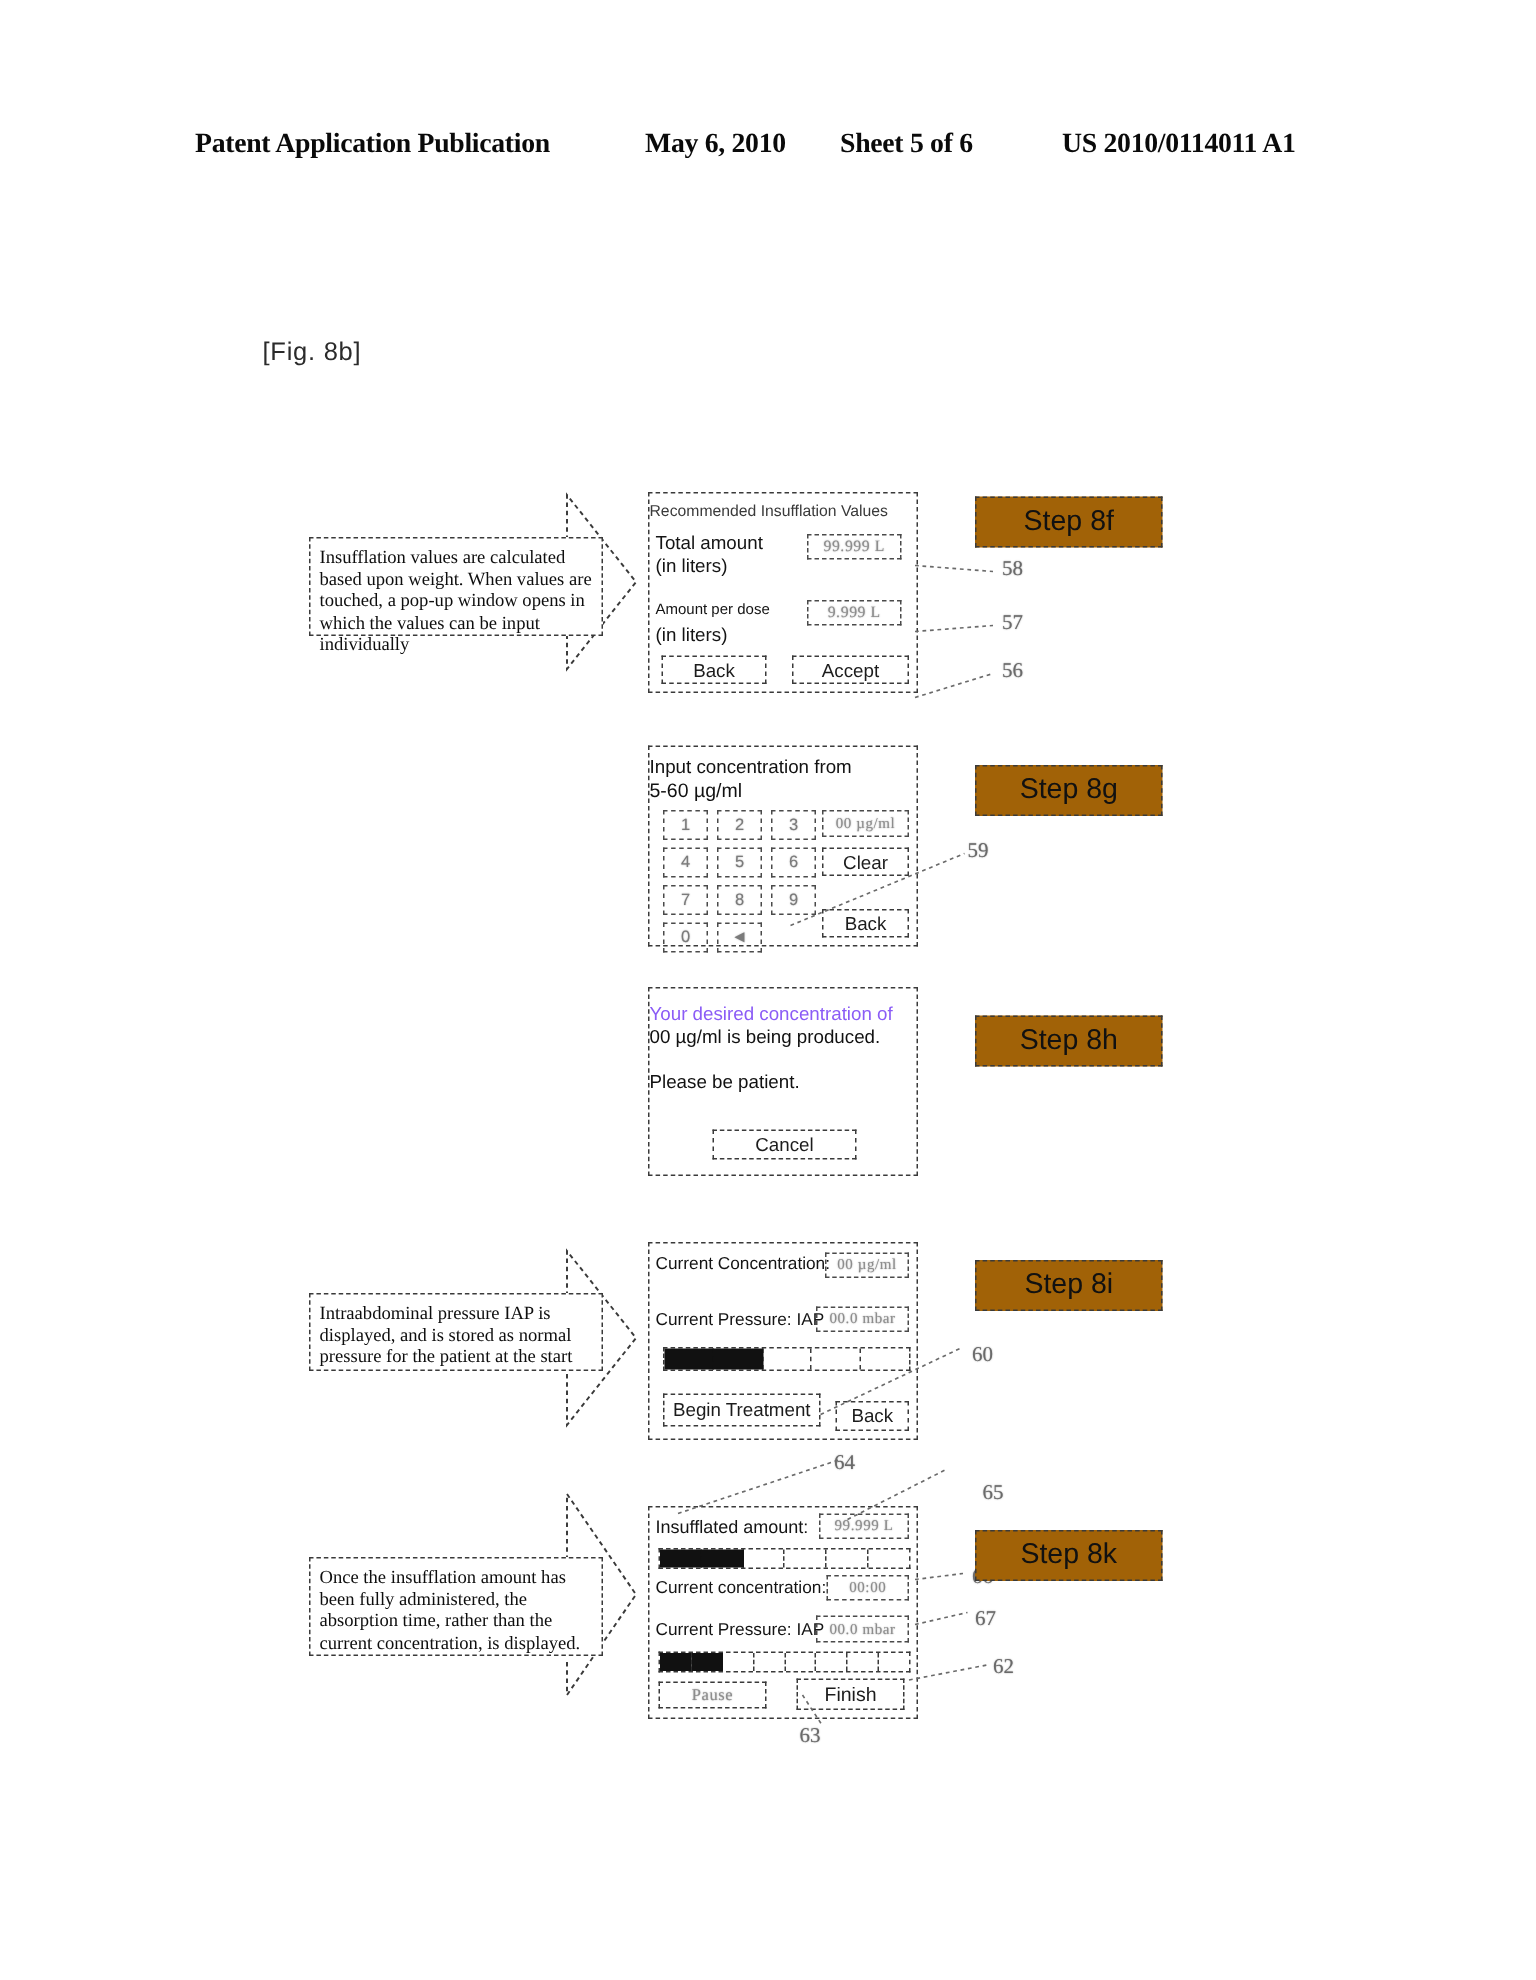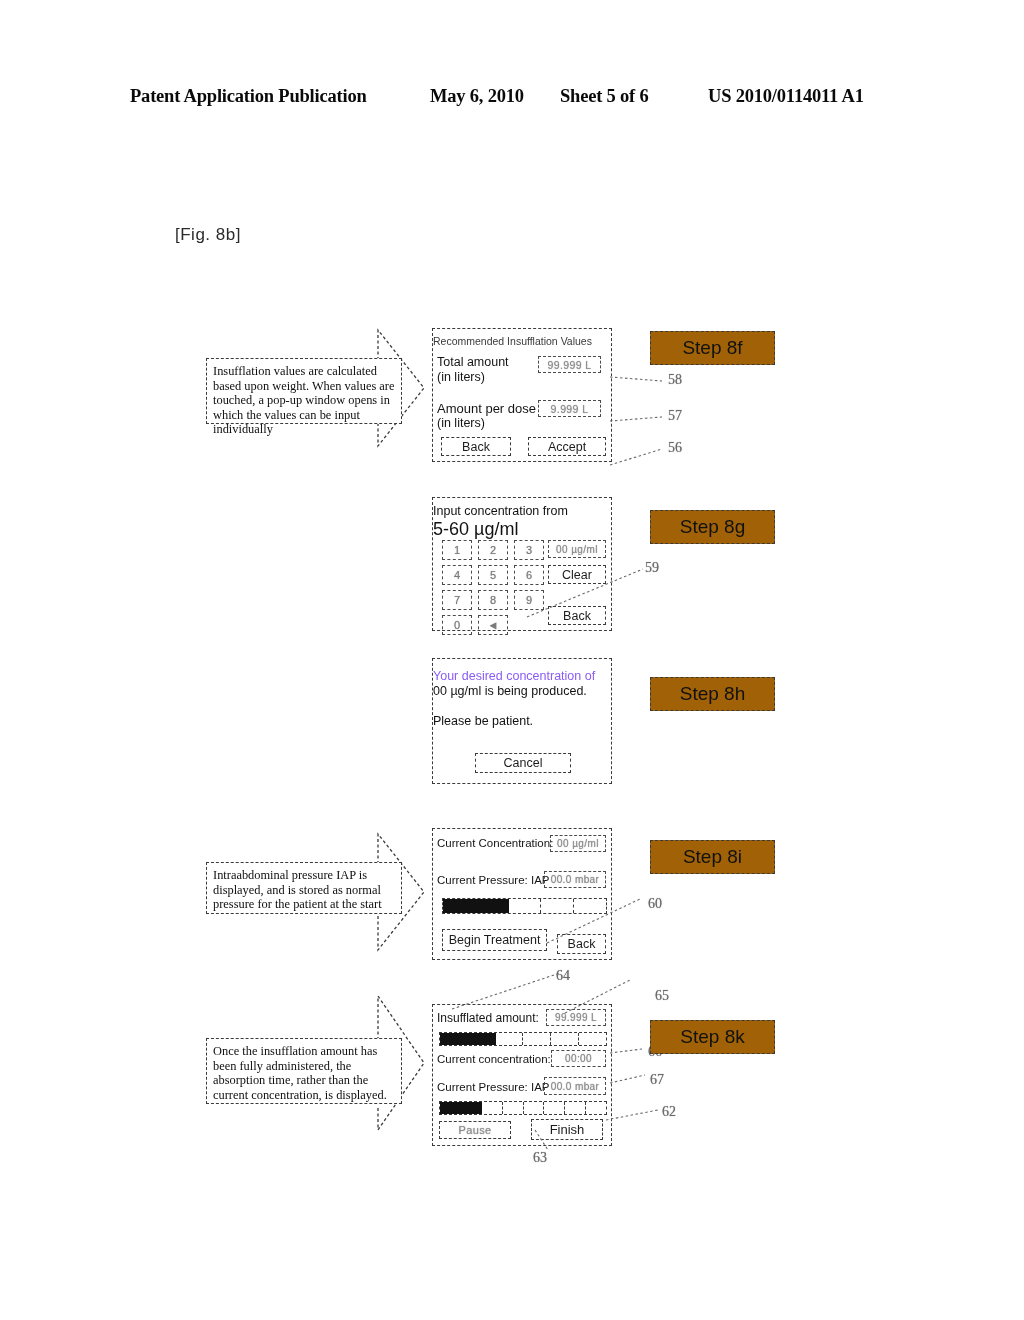--- a/index.html
+++ b/index.html
@@ -18,21 +18,21 @@
   .figlabel{position:absolute;left:175px;top:225px;font-family:"Liberation Sans",sans-serif;font-size:17px;color:#2b2b2b;letter-spacing:0.5px;}
 
   
   .screen{position:absolute;border:1.4px dashed #3a3a3a;background:#fff;box-sizing:border-box;}
   .scr-title{font-family:"Liberation Sans",sans-serif;font-size:10.5px;color:#3a3a3a;}
   .fld{border:1.2px dashed #4a4a4a;box-sizing:border-box;display:flex;align-items:center;justify-content:center;
        font-family:"Liberation Sans",sans-serif;color:#6e6e6e;white-space:nowrap;}
   .btn{border:1.2px dashed #3a3a3a;box-sizing:border-box;display:flex;align-items:center;justify-content:center;
        font-family:"Liberation Sans",sans-serif;color:#1c1c1c;white-space:nowrap;background:#fff;}
   .lbl{position:absolute;font-family:"Liberation Sans",sans-serif;color:#141414;white-space:nowrap;}
-  .blur{color:#8d8d8d;letter-spacing:0.4px;text-shadow:0 0 1.1px #9a9a9a;}
+  .blur{color:#8d8d8d;letter-spacing:0.4px;text-shadow:0 0 1.1px #9a9a9a;font-family:Liberation Serif, serif;}
 
   
   .pbar{position:absolute;border:1.2px dashed #3a3a3a;box-sizing:border-box;display:flex;background:#fff;}
   .pbar i{flex:1;border-right:1.2px dashed #3a3a3a;display:block;}
   .pbar i:last-child{border-right:none;}
   .pbar i.on{background:#111;border-right-color:#111;}
 
   
   .callout{position:absolute;}
   .callout .txtbox{position:absolute;left:0;top:0;border:1.3px dashed #3a3a3a;box-sizing:border-box;
@@ -78,42 +78,42 @@
     <div class="txtbox" style="width:196px;height:66px;">Insufflation values are calculated based upon weight. When values are touched, a pop-up window opens in which the values can be input individually</div>
   </div>
 
   <div class="screen" style="left:432px;top:328px;width:180px;height:134px;">
     <div class="scr-title" style="position:absolute;left:0;top:6px;width:180px;">Recommended Insufflation Values</div>
 
     <div class="lbl" style="left:4px;top:26px;font-size:12.5px;">Total amount</div>
     <div class="lbl" style="left:4px;top:41px;font-size:12.5px;">(in liters)</div>
     <div class="fld blur" style="position:absolute;left:105px;top:27px;width:63px;height:17px;font-size:10.5px;">99.999 L</div>
 
-    <div class="lbl" style="left:4px;top:72px;font-size:13px;">Amount per dose</div>
+    <div class="lbl" style="left:4px;top:72px;font-size:10px;">Amount per dose</div>
     <div class="lbl" style="left:4px;top:87px;font-size:12.5px;">(in liters)</div>
     <div class="fld blur" style="position:absolute;left:105px;top:71px;width:63px;height:17px;font-size:10.5px;">9.999 L</div>
 
     <div class="btn" style="position:absolute;left:8px;top:108px;width:70px;height:19px;font-size:12.5px;">Back</div>
     <div class="btn" style="position:absolute;left:95px;top:108px;width:78px;height:19px;font-size:12.5px;">Accept</div>
   </div>
 
   <svg class="leader" style="left:600px;top:355px;width:90px;height:115px;">
     <line class="dash" x1="10" y1="22" x2="62" y2="26"></line>
     <line class="dash" x1="10" y1="66" x2="62" y2="62"></line>
     <line class="dash" x1="10" y1="110" x2="62" y2="94"></line>
   </svg>
   <div class="refnum" style="left:668px;top:372px;">58</div>
   <div class="refnum" style="left:668px;top:408px;">57</div>
   <div class="refnum" style="left:668px;top:440px;">56</div>
 
   <div class="steplab" style="left:650px;top:331px;width:125px;height:34px;">Step 8f</div>
 
   <div class="screen" style="left:432px;top:497px;width:180px;height:134px;">
     <div class="scr-title" style="position:absolute;left:0;top:6px;width:180px;font-size:12.5px;color:#111;">Input concentration from</div>
-    <div class="scr-title" style="position:absolute;left:0;top:21px;width:180px;font-size:18px;color:#111;">5-60 µg/ml</div>
+    <div class="scr-title" style="position:absolute;left:0;top:21px;width:180px;font-size:13px;color:#111;">5-60 µg/ml</div>
 
     <div class="keypad" style="left:9px;top:42px;">
       <div class="key">1</div>
       <div class="key">2</div>
       <div class="key">3</div>
       <div class="key">4</div>
       <div class="key">5</div>
       <div class="key">6</div>
       <div class="key">7</div>
       <div class="key">8</div>

